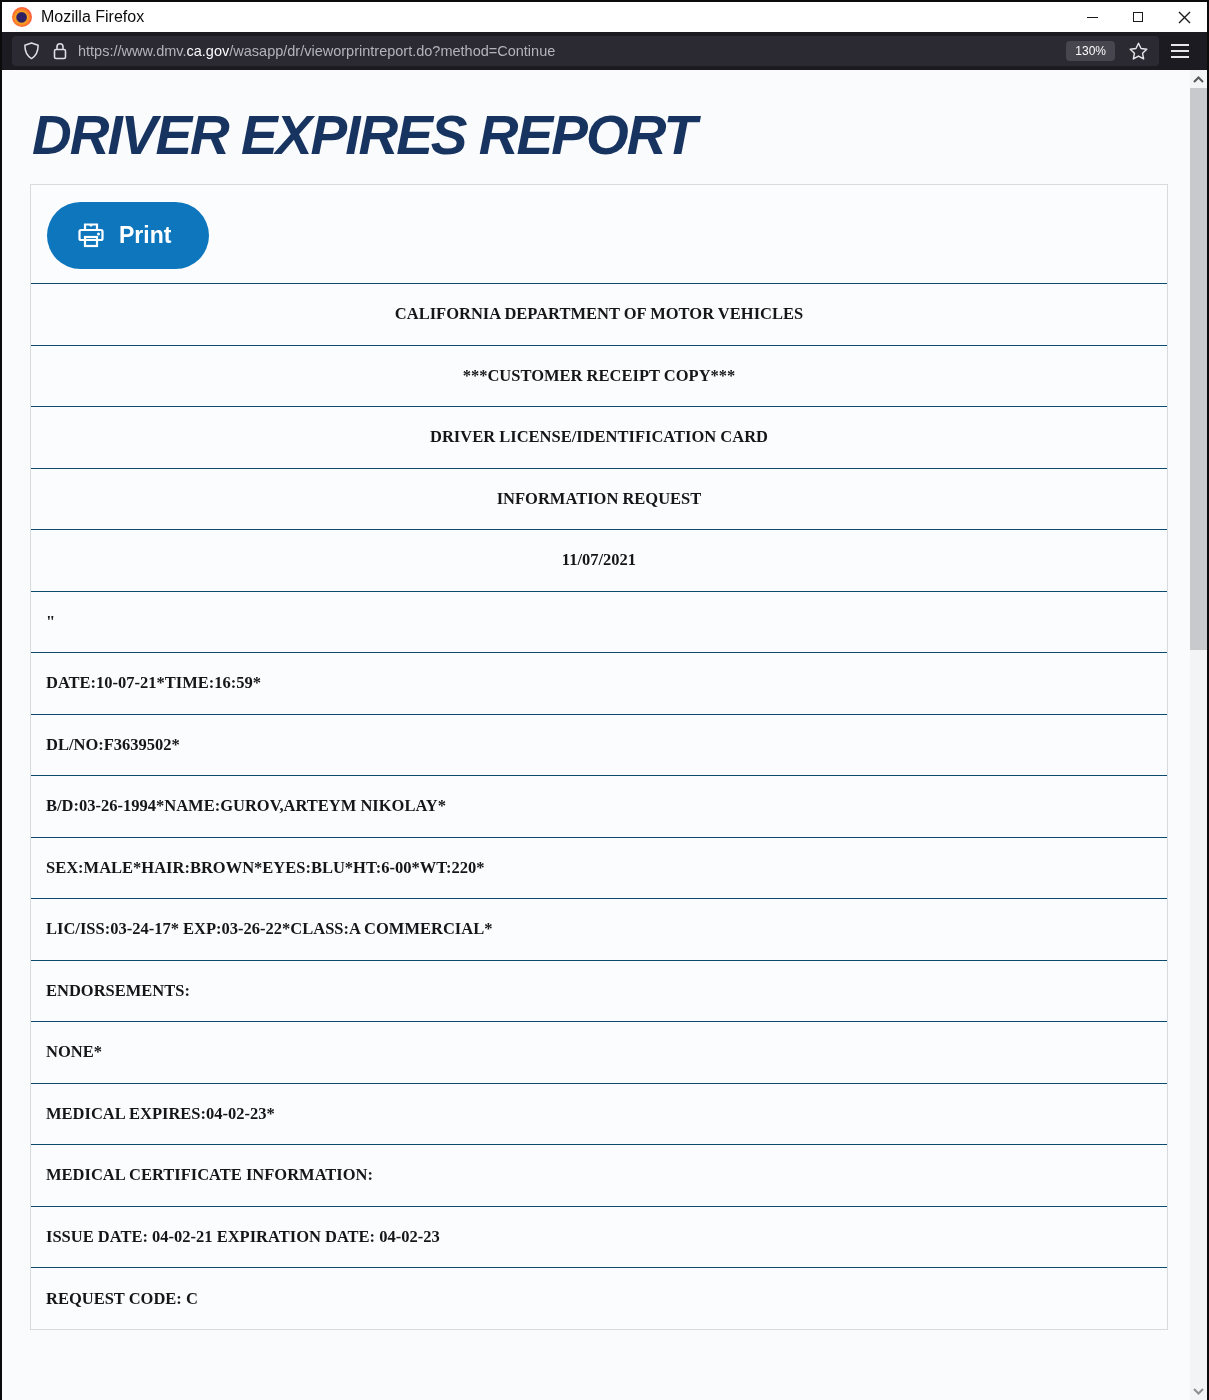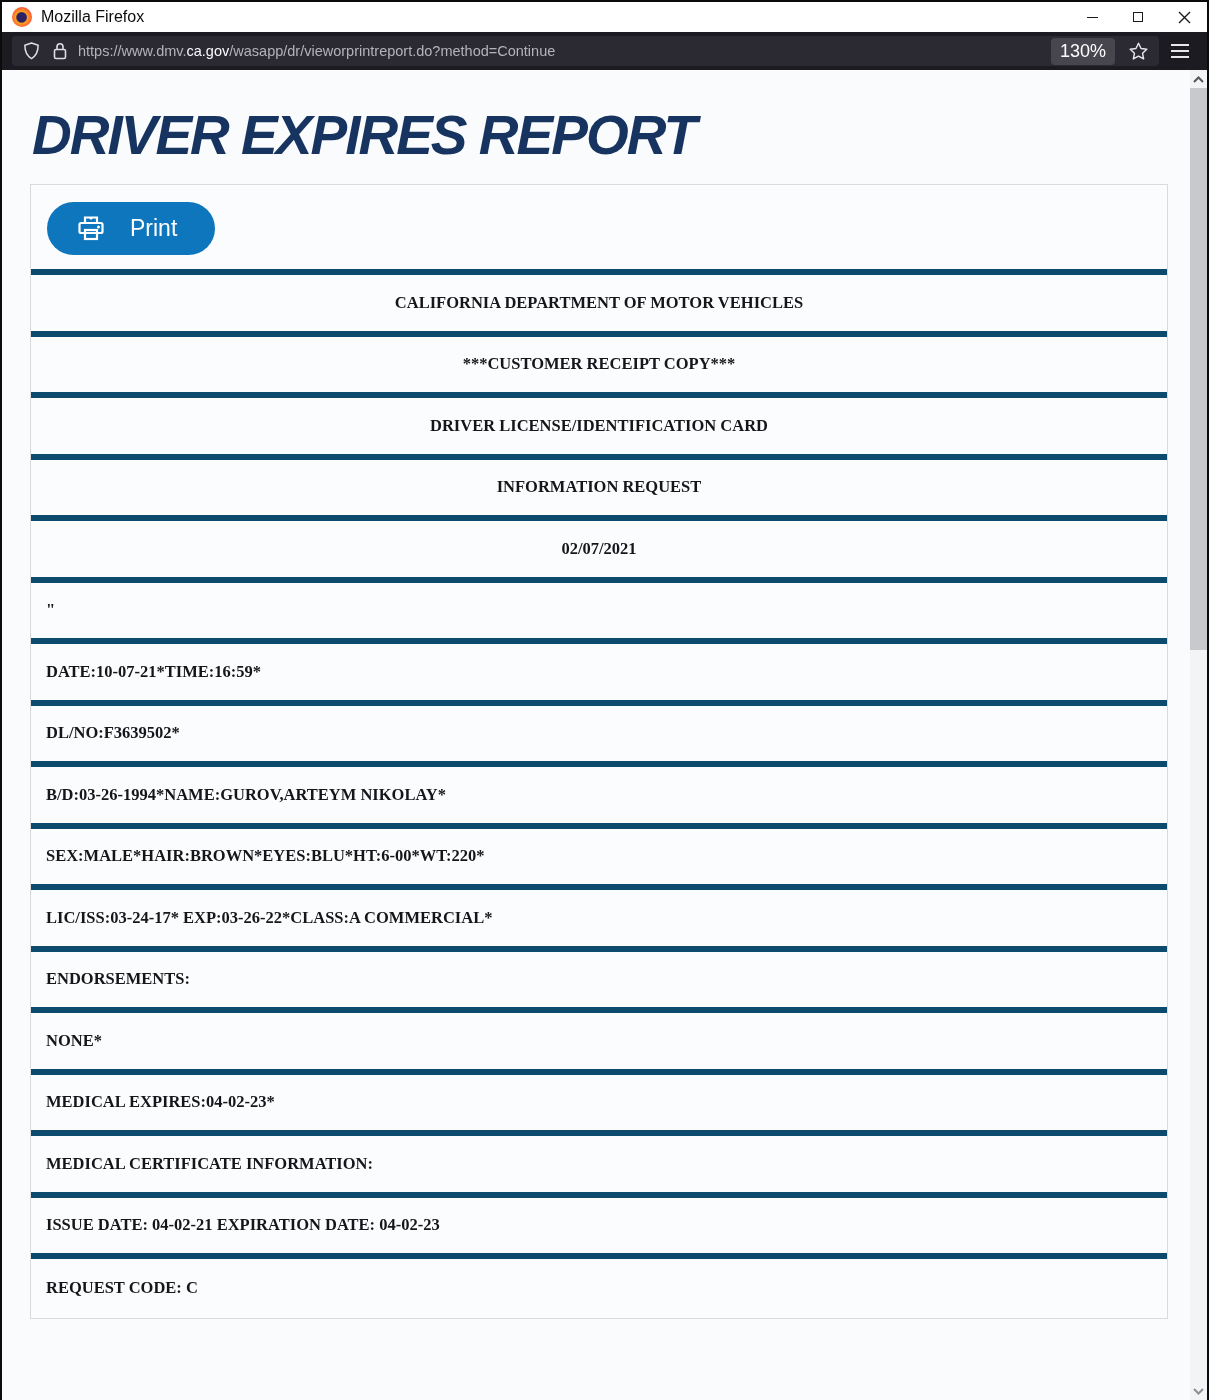--- a/index.html
+++ b/index.html
@@ -20,40 +20,40 @@
   .glyph-max { width:10px; height:10px; border:1.6px solid #1a1a1a; display:block; }
 
   
   .toolbar { height:38px; background:#1c1b22; display:flex; align-items:center; padding:16px 10px; }
   .urlbar { flex:1; height:30px; background:#2b2a33; border-radius:4px;
             display:flex; align-items:center; padding:0 10px; }
   .urlbar svg { flex:none; }
   .url-text { flex:1; margin-left:10px; font-size:14.5px; color:#b4b3bb; white-space:nowrap;
               overflow:hidden; }
   .url-domain { color:#fbfbfe; }
-  .zoom-pill { background:#47464f; color:#fdfdfe; font-size:18px; border-radius:4px;
+  .zoom-pill { background:#47464f; color:#fdfdfe; font-size:12px; border-radius:4px;
                padding:3px 9px; margin:0 13px 0 8px; }
   .menu-btn { margin:0 8px 0 12px; display:flex; flex-direction:column; gap:4px; cursor:pointer; }
   .menu-btn span { width:18px; border-top:2px solid #e8e8ec; display:block; }
 
   
   .content { position:relative; height:1330px; background:#fafbfd; overflow:hidden; }
   .page-title { margin:33px 0 0 30px; font-size:55px; font-weight:bold; font-style:italic;
                 letter-spacing:-2px; color:#17335f; font-family:"Liberation Sans", sans-serif; }
 
   .report-box { margin:17px 0 0 28px; width:1138px; border:1px solid #d8dbde; background:#fbfcfd; }
   .print-area { padding:17px 0 14px 16px; }
-  .print-btn { display:inline-flex; align-items:center; gap:25px; background:#0d76bd; color:#ffffff;
-               border:none; border-radius:34px; height:53px; padding:0 38px 0 30px;
-               font-size:23px; font-weight:normal; font-family:"Liberation Sans", sans-serif; cursor:pointer; }
+  .print-btn { display:inline-flex; align-items:center; gap:14px; background:#0d76bd; color:#ffffff;
+               border:none; border-radius:34px; height:67px; padding:0 38px 0 30px;
+               font-size:23px; font-weight:bold; font-family:"Liberation Sans", sans-serif; cursor:pointer; }
 
   table.report { width:100%; border-collapse:collapse; font-family:"Liberation Serif", serif;
                  font-weight:bold; font-size:16.5px; color:#141619; }
   table.report tr { height:61.5px; }
-  table.report td { border-top:6px solid #0c4a6e; padding:0 15px; text-align:left; }
+  table.report td { border-top:1px solid #0c4a6e; padding:0 15px; text-align:left; }
   table.report tr.center td { text-align:center; }
 
   
   .scrollbar { position:absolute; top:0; right:0; width:17px; height:1330px; background:#f3f4f6; }
   .sb-thumb { position:absolute; left:0; top:18px; width:17px; height:562px; background:#c7c9cc; }
   .sb-arrow { position:absolute; left:0; width:17px; height:18px; display:flex;
               align-items:center; justify-content:center; }
   .sb-up { top:0; } .sb-down { bottom:0; }
 </style>
 </head>
@@ -126,21 +126,21 @@
         <tr class="center">
               <td>***CUSTOMER RECEIPT COPY***</td>
             </tr>
         <tr class="center">
               <td>DRIVER LICENSE/IDENTIFICATION CARD</td>
             </tr>
         <tr class="center">
               <td>INFORMATION REQUEST</td>
             </tr>
         <tr class="center">
-              <td>02/07/2021</td>
+              <td>11/07/2021</td>
             </tr>
         <tr>
               <td>"</td>
             </tr>
         <tr>
               <td>DATE:10-07-21*TIME:16:59*</td>
             </tr>
         <tr>
               <td>DL/NO:F3639502*</td>
             </tr>

